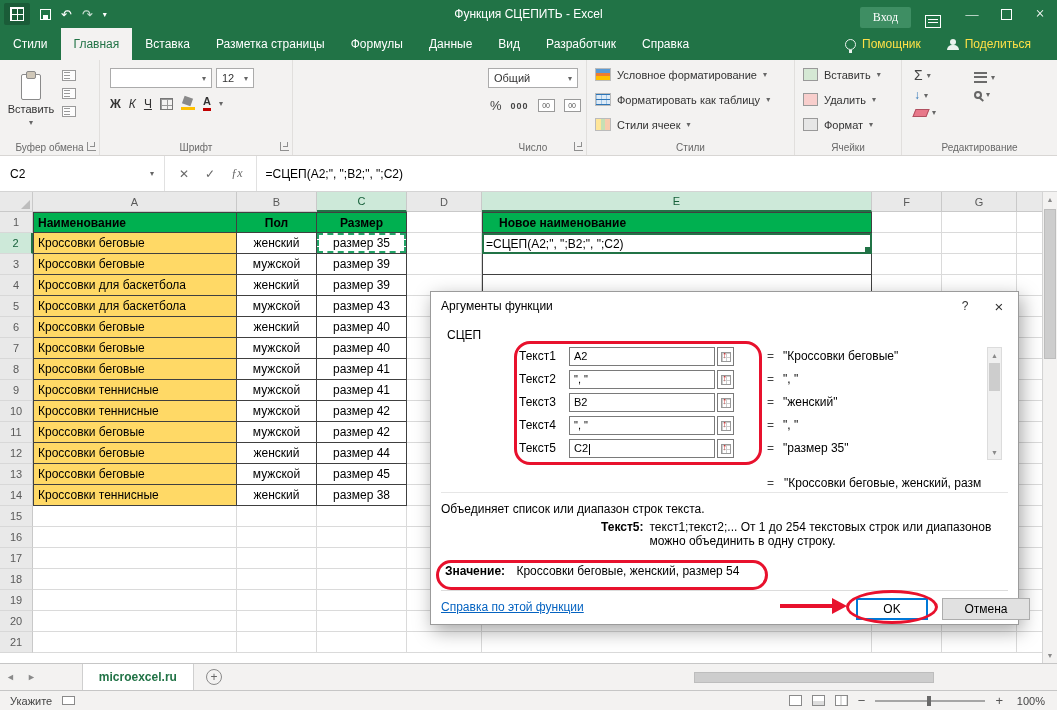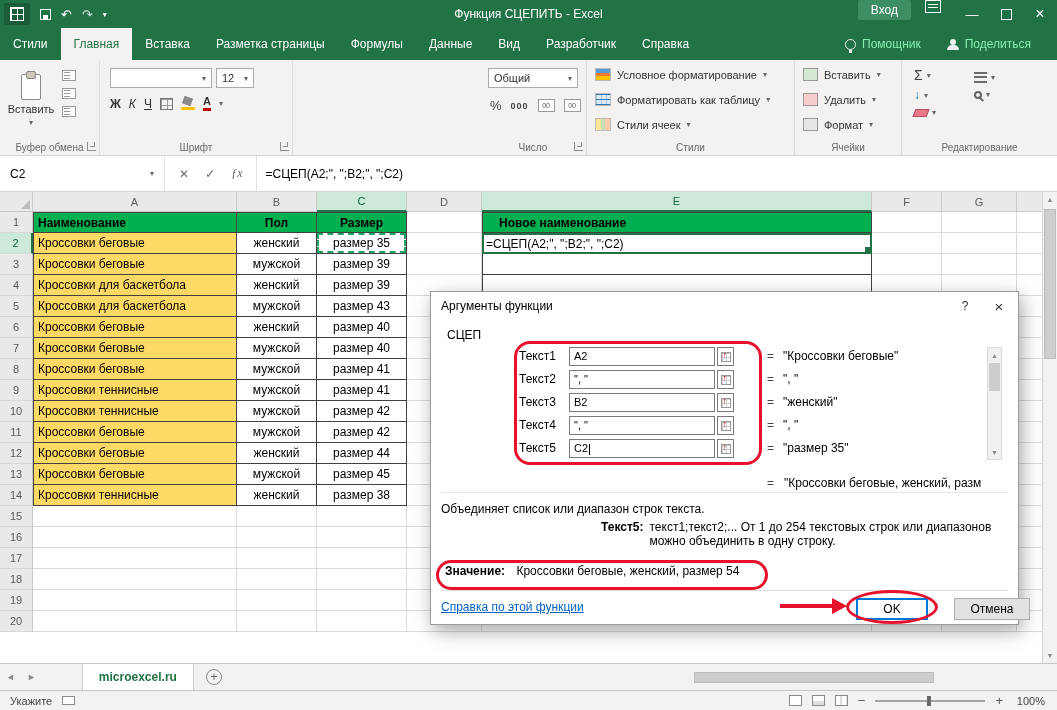--- a/index.html
+++ b/index.html
@@ -15,34 +15,34 @@
   .app-logo::after { content:""; width:12px; height:12px;
     background-image:linear-gradient(#fff 1px,transparent 1px),linear-gradient(90deg,#fff 1px,transparent 1px);
     background-size:6px 6px; border:1px solid #fff; }
   .qa { display:flex; align-items:center; gap:10px; margin-left:10px; }
   .qa-save { width:11px; height:11px; border:1px solid #fff; position:relative; }
   .qa-save::after { content:""; position:absolute; left:2px; right:2px; bottom:0; height:4px; background:#fff; }
   .qa-undo,.qa-redo { font-size:13px; line-height:1; }
   .qa-redo { opacity:.75; }
   .qa-dd { font-size:8px; }
   .tb-title { position:absolute; left:0; right:0; text-align:center; pointer-events:none; }
-  .tb-right { margin-left:auto; display:flex; align-items:flex-start; height:100%; }
+  .tb-right { margin-left:auto; display:flex; align-items:flex-end; height:100%;font-family:Liberation Serif, serif; }
   .signin { background:#3e8e63; border-radius:2px; padding:3px 13px; margin-right:14px; }
   .ribbon-opts { width:16px; height:13px; border:1px solid #fff; margin-right:14px; position:relative; }
   .ribbon-opts::after { content:""; position:absolute; left:2px; right:2px; top:3px; height:1px; background:#fff; box-shadow:0 3px 0 #fff; }
   .winbtn { width:34px; height:100%; display:flex; align-items:center; justify-content:center; font-size:13px; }
   .winbtn.max::after { content:""; width:9px; height:9px; border:1px solid #fff; }
   .winbtn.close { font-size:16px; }
 
   
   .tabrow { position:absolute; top:28px; left:0; right:0; height:32px; background:#217346;
     display:flex; align-items:stretch; color:#fff; font-size:12px; }
   .rtab { padding:0 13px; display:flex; align-items:center; white-space:nowrap; }
   .rtab.active { background:#f3f2f1; color:#217346; }
-  .tabrow-right { margin-left:auto; display:flex; align-items:center; gap:26px; padding-right:26px; color:#86efac; }
+  .tabrow-right { margin-left:auto; display:flex; align-items:center; gap:26px; padding-right:26px; color:#fde047; }
   .assistant,.share { display:flex; align-items:center; gap:6px; }
   .bulb-icon { width:11px; height:11px; border:1.5px solid #eaf3ee; border-radius:50%; position:relative; }
   .bulb-icon::after { content:""; position:absolute; left:3px; top:10px; width:3px; height:3px; background:#eaf3ee; }
   .person-icon { width:12px; height:11px; position:relative; }
   .person-icon::before { content:""; position:absolute; left:3px; top:0; width:6px; height:6px; border-radius:50%; background:#eaf3ee; }
   .person-icon::after { content:""; position:absolute; left:0; bottom:0; width:12px; height:5px; border-radius:6px 6px 0 0; background:#eaf3ee; }
 
   
   .ribbon { position:absolute; top:60px; left:0; right:0; height:96px; background:#f3f2f1;
     border-bottom:1px solid #d8d6d4; font-size:11px; color:#333; }
@@ -197,21 +197,21 @@
   .dlg-desc { position:absolute; left:10px; right:10px; top:200px; border-top:1px solid #e6e6e6; padding-top:9px; }
   .dlg-arghelp { position:absolute; left:170px; top:228px; width:400px; display:flex; }
   .dlg-arghelp b { flex:none; margin-right:6px; }
   .dlg-value { position:absolute; left:14px; top:272px; white-space:nowrap; }
   .dlg-value b { margin-right:8px; }
   .dlg-hr { position:absolute; left:10px; right:10px; top:298px; border-top:1px solid #dcdcdc; }
   .dlg-link { position:absolute; left:10px; top:308px; color:#0563c1; text-decoration:underline; }
   .dlg-btn { position:absolute; top:306px; height:22px; font-size:12px; display:flex; align-items:center; justify-content:center;
     font-family:"Liberation Sans", sans-serif; }
   .btn-ok { left:425px; width:72px; background:#fff; border:2px solid #0078d7; }
-  .btn-cancel { left:523px; width:76px; background:#e1e1e1; border:1px solid #adadad; }
+  .btn-cancel { left:511px; width:88px; background:#e1e1e1; border:1px solid #adadad; }
 
   
   .anno { position:absolute; z-index:60; pointer-events:none; }
   .anno-args { left:514px; top:341px; width:248px; height:124px; border:3px solid #e8112d; border-radius:16px; }
   .anno-value { left:436px; top:560px; width:332px; height:30px; border:3px solid #e8112d; border-radius:15px; }
   .anno-ok { left:846px; top:590px; width:92px; height:34px; border:3px solid #e8112d; border-radius:50%; }
   .anno-arrow { left:778px; top:595px; }
 </style>
 </head>
 <body>
@@ -622,20 +622,31 @@
           <div class="rowh">20</div>
           <div class="gcell" style="width: 204px;"></div>
           <div class="gcell" style="width: 80px;"></div>
           <div class="gcell" style="width: 90px;"></div>
           <div class="gcell" style="width: 75px;"></div>
           <div class="gcell" style="width: 390px;"></div>
           <div class="gcell" style="width: 70px;"></div>
           <div class="gcell" style="width: 75px;"></div>
           <div class="gcell fillcol"></div>
         </div>
+        <div class="grow">
+          <div class="rowh">21</div>
+          <div class="gcell" style="width: 204px;"></div>
+          <div class="gcell" style="width: 80px;"></div>
+          <div class="gcell" style="width: 90px;"></div>
+          <div class="gcell" style="width: 75px;"></div>
+          <div class="gcell" style="width: 390px;"></div>
+          <div class="gcell" style="width: 70px;"></div>
+          <div class="gcell" style="width: 75px;"></div>
+          <div class="gcell fillcol"></div>
+        </div>
       </div>
   </div>
   <div class="vscroll">
     <span class="vs-up">▲</span>
     <span class="vs-thumb"></span>
     <span class="vs-down">▼</span>
   </div>
 
   <div class="sheettabs">
     <span class="tab-arrow">◄</span>

